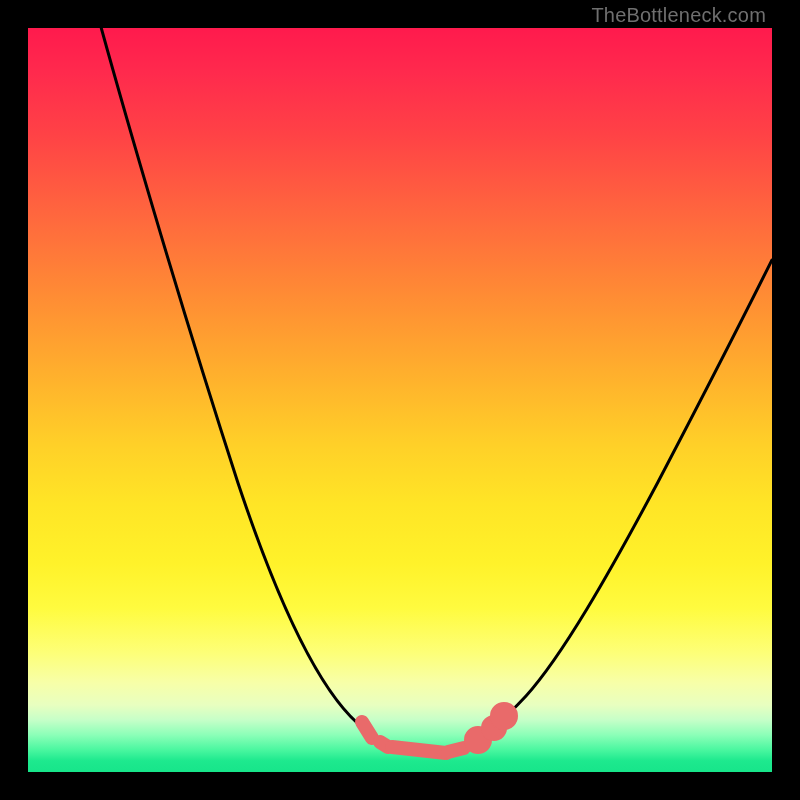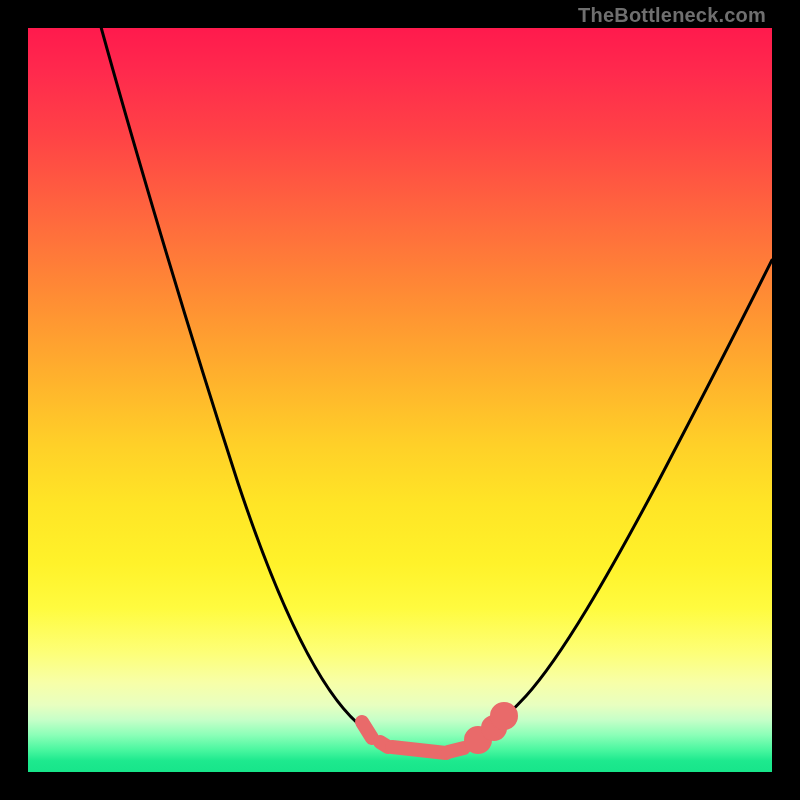--- a/index.html
+++ b/index.html
@@ -61,21 +61,21 @@
     top: 0;
     left: 0;
     width: 744px;
     height: 744px;
   }
   .watermark {
     position: absolute;
     top: 4px;
     right: 34px;
     font-size: 20px;
-    font-weight: 700;
+    font-weight: 400;
     color: #6f6f6f;
     letter-spacing: 0.2px;
     user-select: none;
   }
 </style>
 </head>
 <body>
 
 <div class="frame"></div>
 

